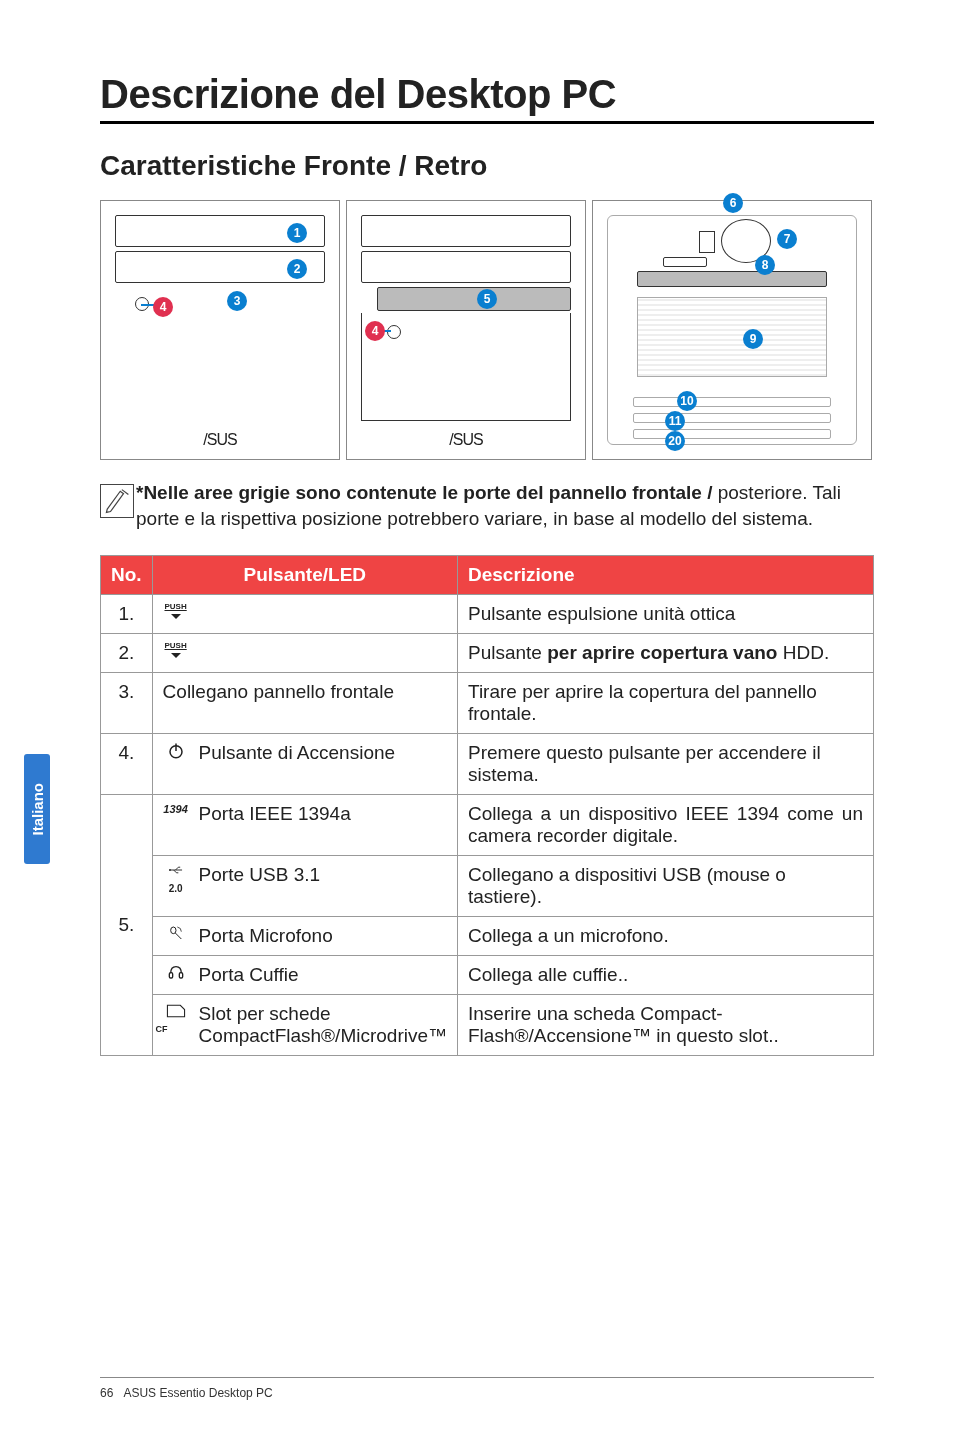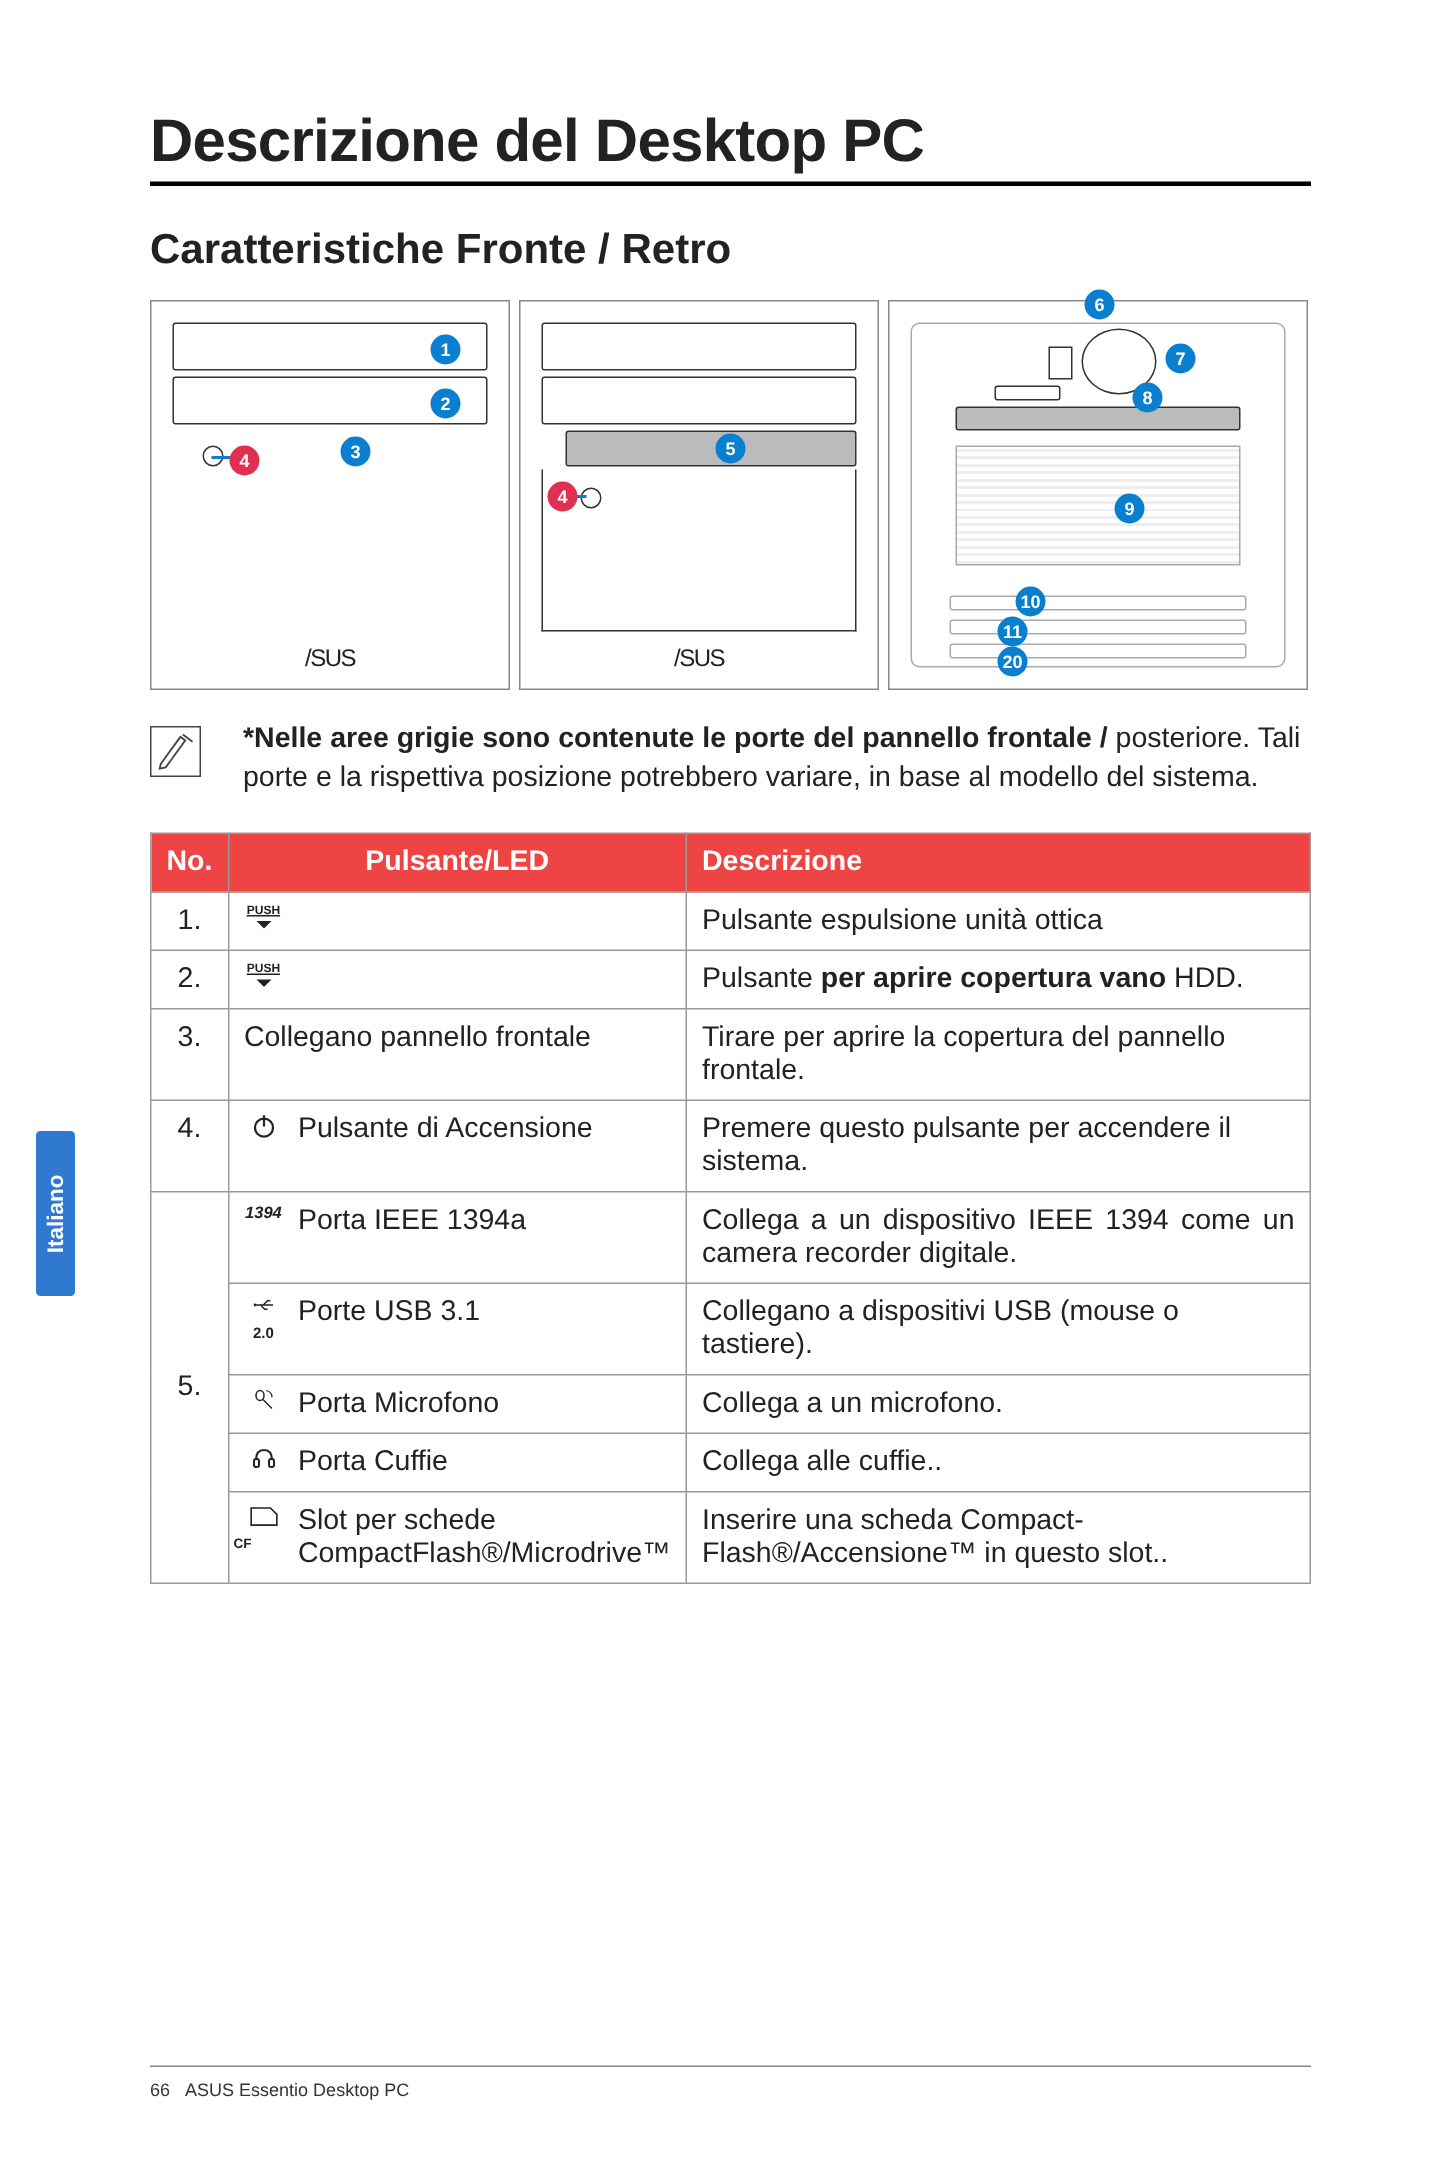--- a/index.html
+++ b/index.html
@@ -88,21 +88,21 @@
     }
     .callout.red { background: #e03050; }
     .line {
       position: absolute;
       background: #0a7fd0;
       height: 1.5px;
       z-index: 4;
     }
     .note-block {
       display: flex;
-      gap: 28px;
+      gap: 2px;
       margin: 10px 0 24px;
       align-items: flex-start;
     }
     .note-icon {
       width: 34px;
       height: 34px;
       border: 1.5px solid #444;
       display: flex;
       align-items: center;
       justify-content: center;

